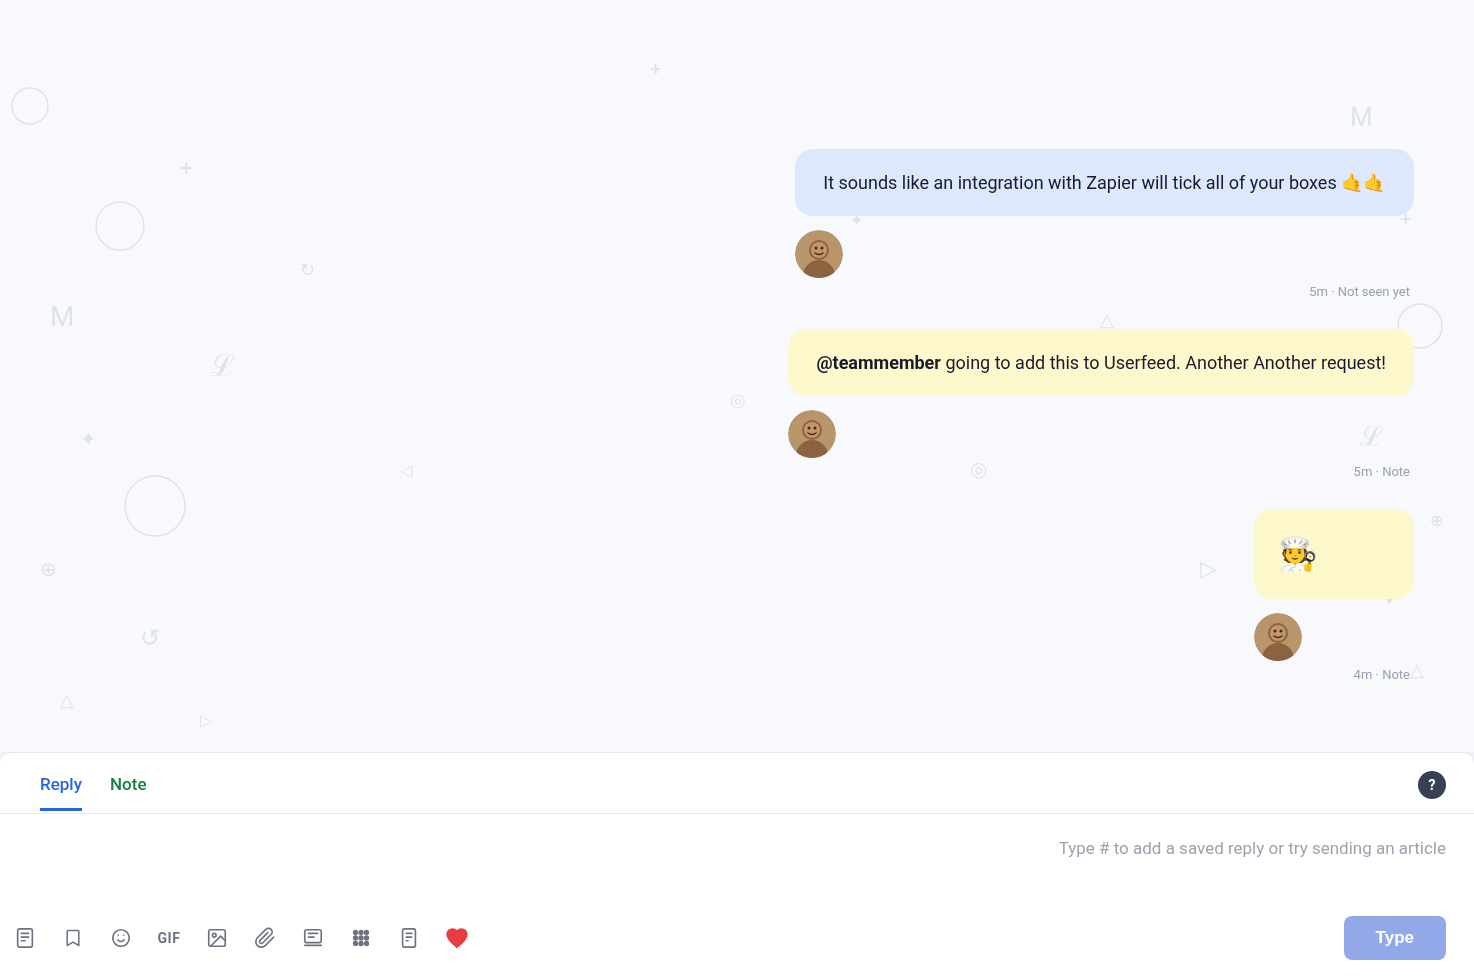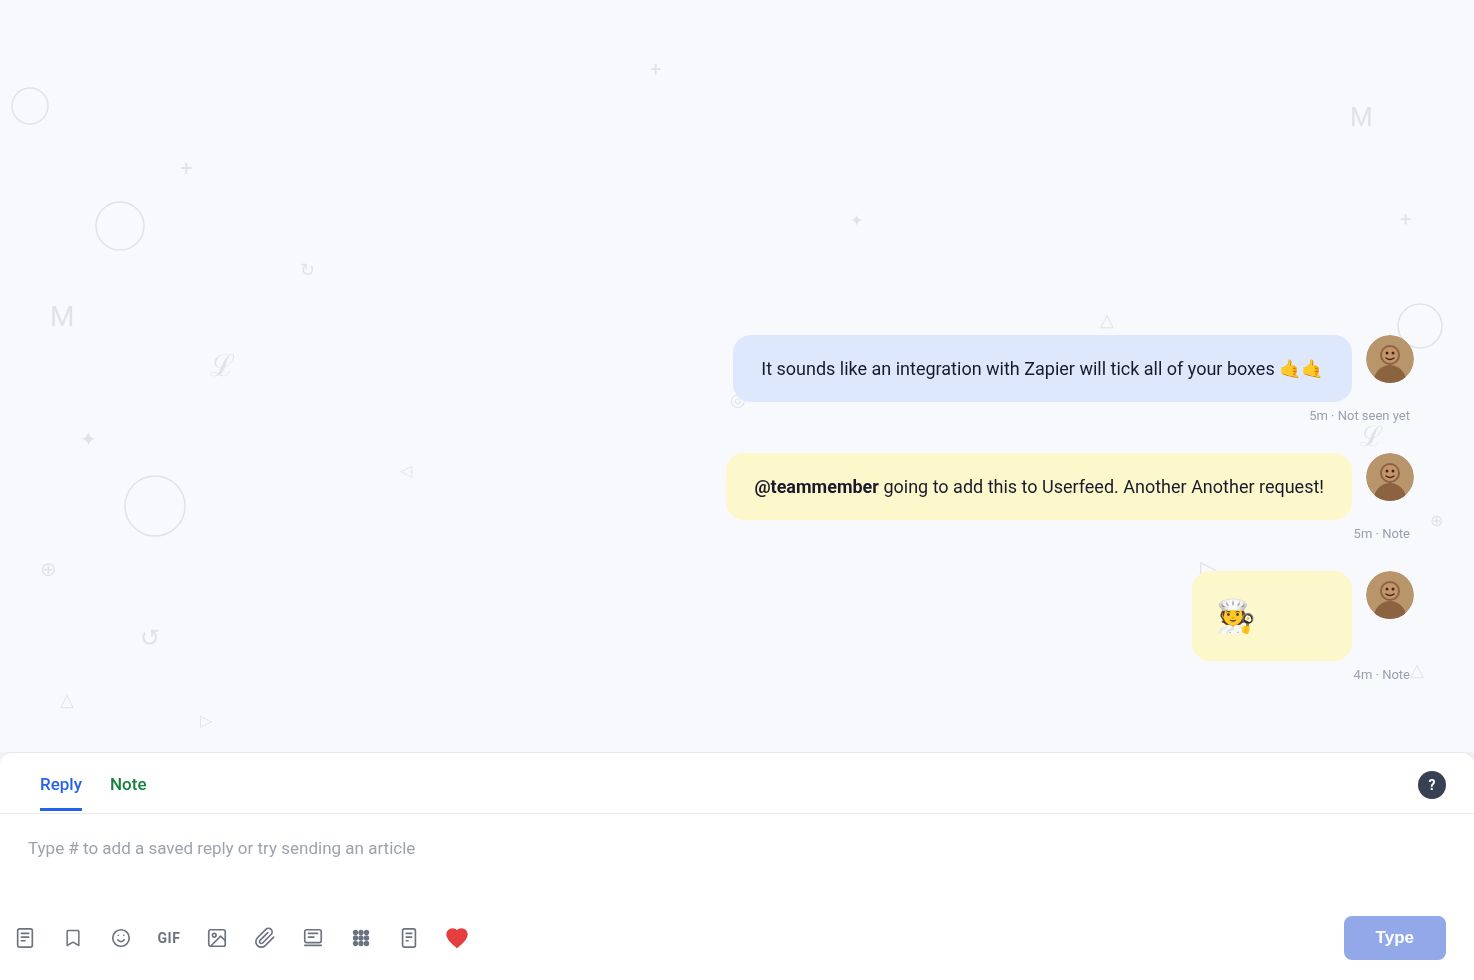--- a/index.html
+++ b/index.html
@@ -84,20 +84,21 @@
       flex-direction: column;
       align-items: flex-end;
       gap: 6px;
       margin-bottom: 30px;
     }
 
     .message-group .row-inner {
       display: flex;
       align-items: flex-start;
       gap: 14px;
+      flex-direction: column;
     }
 
     
     .reply-box {
       background: #ffffff;
       border-top: 1px solid #e5e8ef;
       border-radius: 12px 12px 0 0;
       padding: 0;
       flex-shrink: 0;
       box-shadow: 0 -2px 12px rgba(0,0,0,0.06);
@@ -138,20 +139,21 @@
       justify-content: center;
       font-size: 14px;
       font-weight: 700;
       cursor: pointer;
       margin-bottom: 14px;
     }
 
     .reply-input-area {
       padding: 24px 28px 16px 28px;
       min-height: 90px;
+      text-align: right;
     }
 
     .reply-placeholder {
       font-size: 17px;
       color: #9ca3af;
       cursor: text;
     }
 
     .reply-toolbar {
       display: flex;

